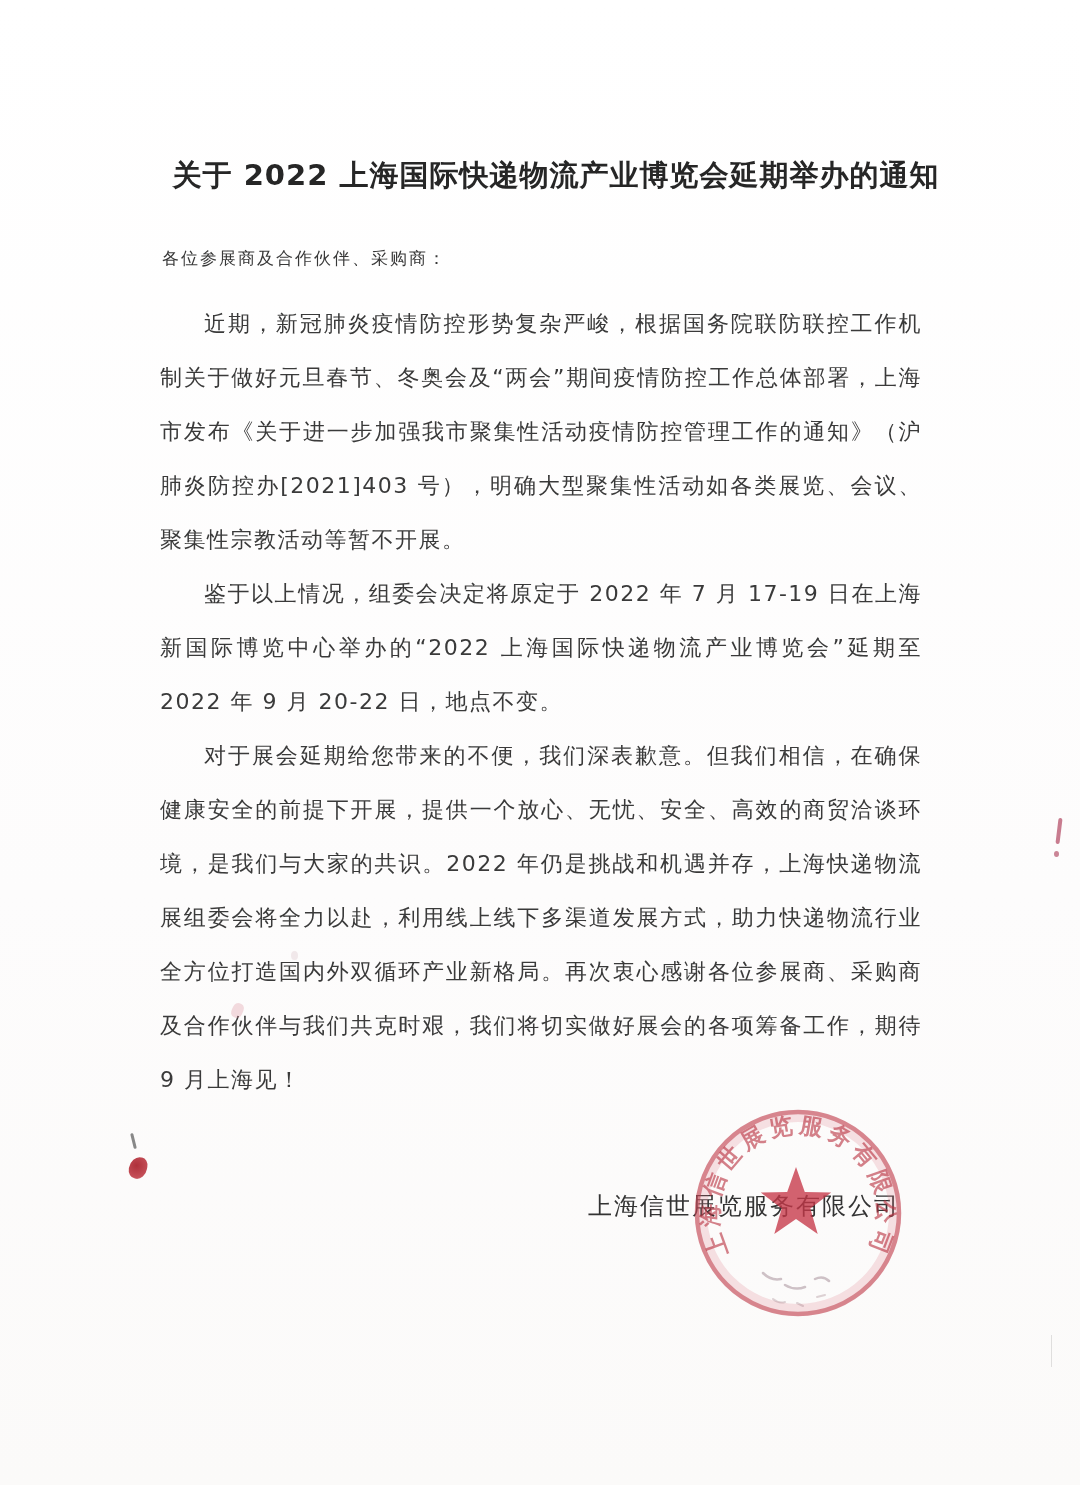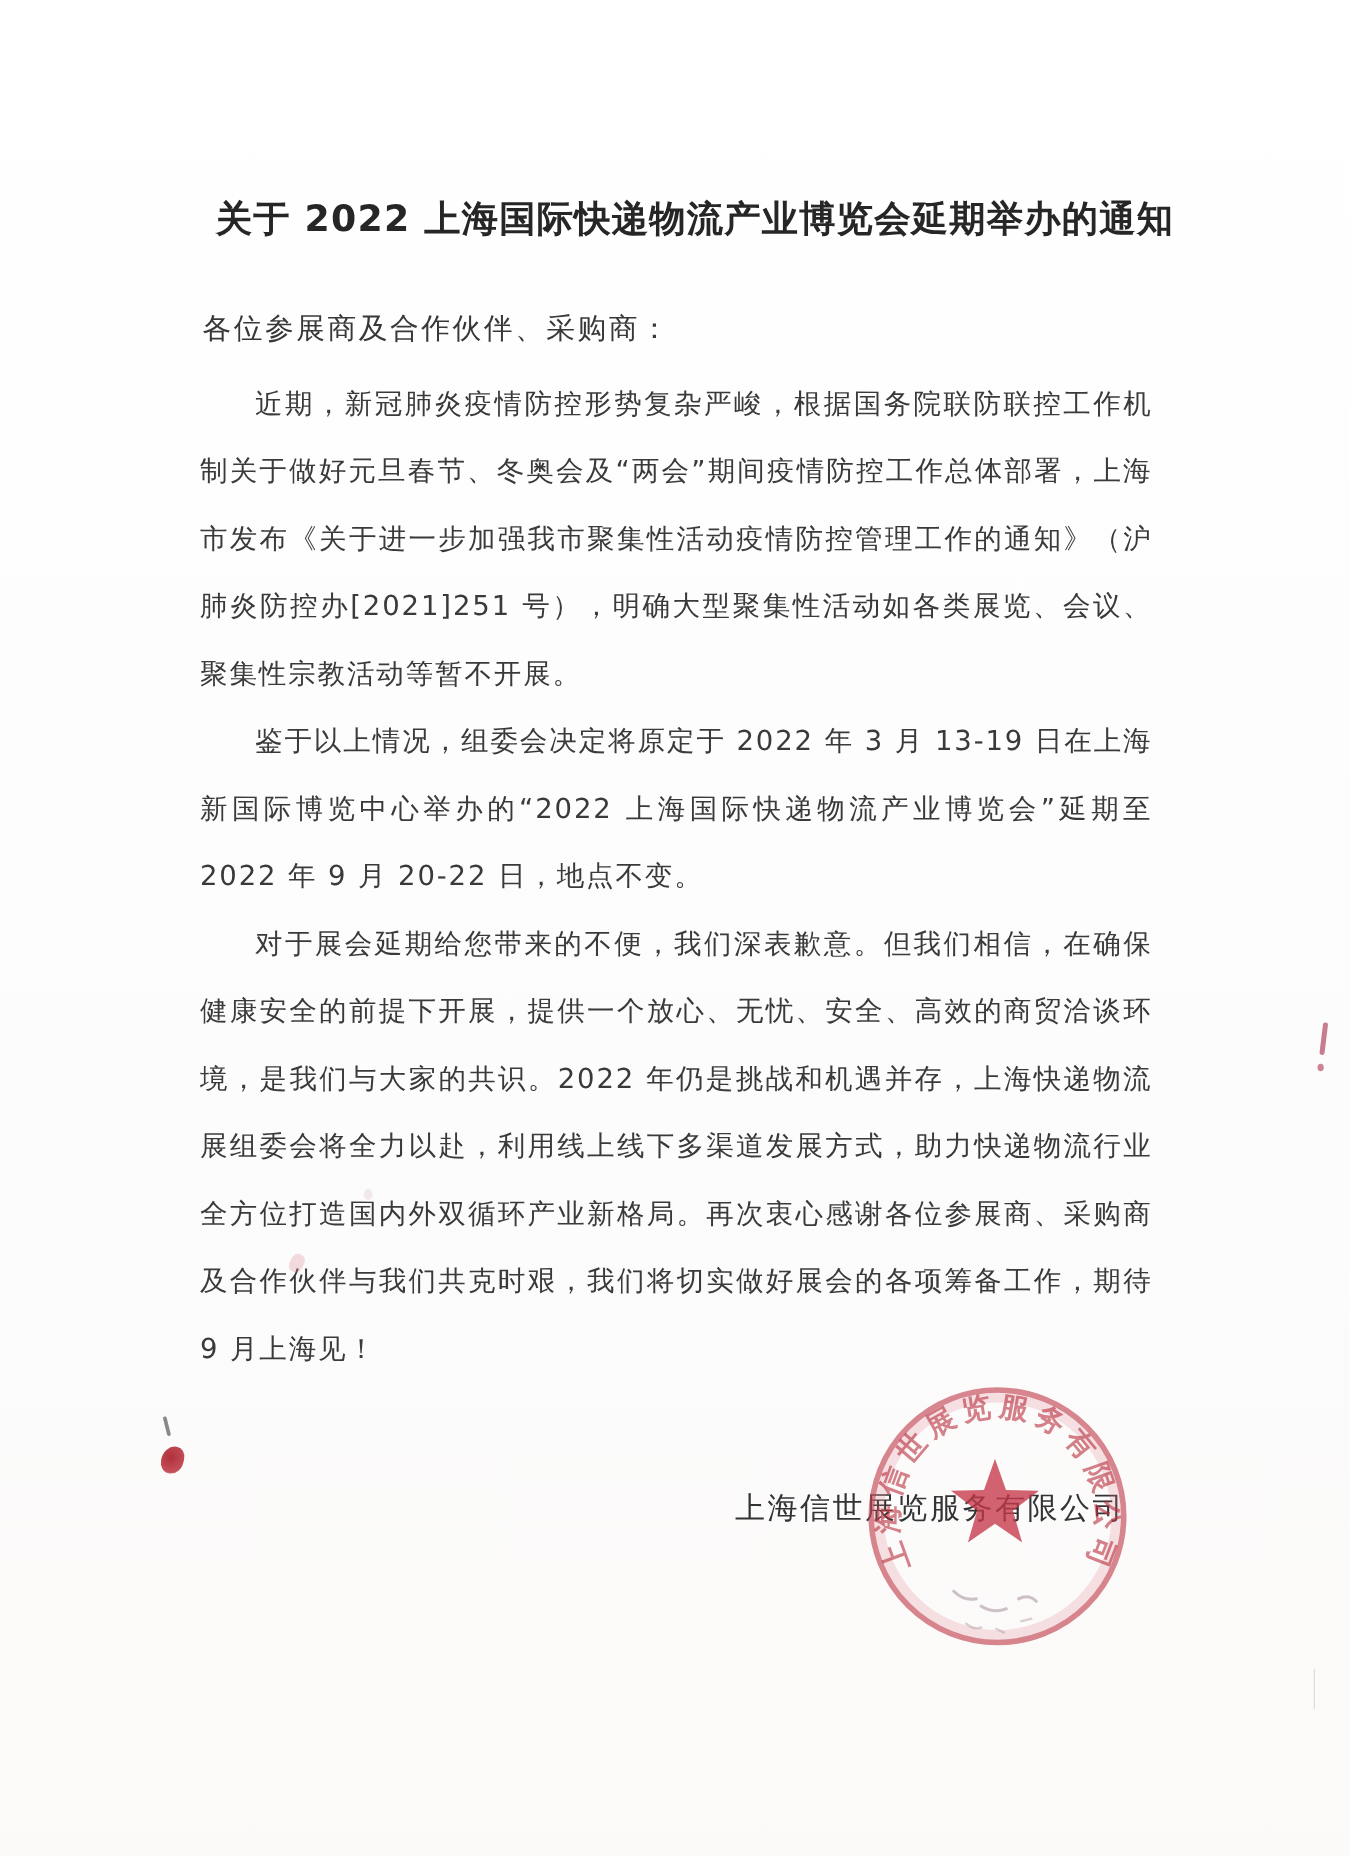--- a/index.html
+++ b/index.html
@@ -9,21 +9,21 @@
     font-family:"DejaVu Sans","Liberation Sans",sans-serif;
     color:#3a3a3a; overflow:hidden;
   }
   .doc-title {
     position:absolute; top:140px; left:0; width:100%;
     text-align:center; font-size:29px; font-weight:bold;
     color:#262626; letter-spacing:1px; margin:16px;
   }
   .salutation {
     position:absolute; top:247px; left:162px;
-    font-size:23px; letter-spacing:2px; color:#383838;
+    font-size:17px; letter-spacing:2px; color:#383838;
   }
   .body-text {
     position:absolute; top:297px; left:160px; width:762px;
     font-size:22px; line-height:54px; letter-spacing:1.5px;
     text-align:justify; text-justify:inter-ideograph; color:#3a3a3a;
   }
   .body-text p { margin:0; text-indent:2em; }
   .sig-company {
     position:absolute; top:1190px; right:180px;
     font-size:24px; letter-spacing:2px; color:#333;
@@ -54,22 +54,22 @@
 </head>
 <body>
 
 <div class="page">
 
   <h1 class="doc-title">关于 2022 上海国际快递物流产业博览会延期举办的通知</h1>
 
   <div class="salutation">各位参展商及合作伙伴、采购商：</div>
 
   <div class="body-text">
-    <p>近期，新冠肺炎疫情防控形势复杂严峻，根据国务院联防联控工作机制关于做好元旦春节、冬奥会及“两会”期间疫情防控工作总体部署，上海市发布《关于进一步加强我市聚集性活动疫情防控管理工作的通知》（沪肺炎防控办[2021]251 号），明确大型聚集性活动如各类展览、会议、聚集性宗教活动等暂不开展。</p>
-    <p>鉴于以上情况，组委会决定将原定于 2022 年 3 月 13-19 日在上海新国际博览中心举办的“2022 上海国际快递物流产业博览会”延期至 2022 年 9 月 20-22 日，地点不变。</p>
+    <p>近期，新冠肺炎疫情防控形势复杂严峻，根据国务院联防联控工作机制关于做好元旦春节、冬奥会及“两会”期间疫情防控工作总体部署，上海市发布《关于进一步加强我市聚集性活动疫情防控管理工作的通知》（沪肺炎防控办[2021]403 号），明确大型聚集性活动如各类展览、会议、聚集性宗教活动等暂不开展。</p>
+    <p>鉴于以上情况，组委会决定将原定于 2022 年 7 月 17-19 日在上海新国际博览中心举办的“2022 上海国际快递物流产业博览会”延期至 2022 年 9 月 20-22 日，地点不变。</p>
     <p>对于展会延期给您带来的不便，我们深表歉意。但我们相信，在确保健康安全的前提下开展，提供一个放心、无忧、安全、高效的商贸洽谈环境，是我们与大家的共识。2022 年仍是挑战和机遇并存，上海快递物流展组委会将全力以赴，利用线上线下多渠道发展方式，助力快递物流行业全方位打造国内外双循环产业新格局。再次衷心感谢各位参展商、采购商及合作伙伴与我们共克时艰，我们将切实做好展会的各项筹备工作，期待 9 月上海见！</p>
   </div>
 
   <div class="sig-company">上海信世展览服务有限公司</div>
 
 
   <svg class="stamp-svg" width="235" height="235" viewBox="0 0 235 235">
     <defs>
       <path id="seal-arc" d="M 43.7 150 A 80 80 0 1 1 182.3 150" fill="none"></path>
     </defs>

